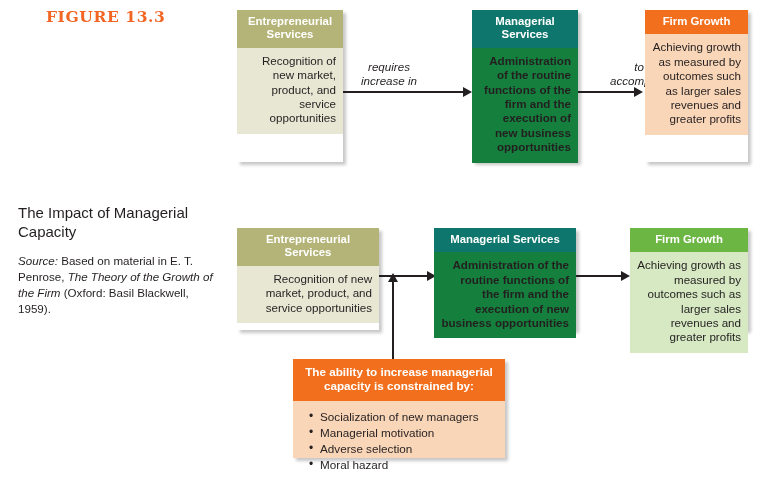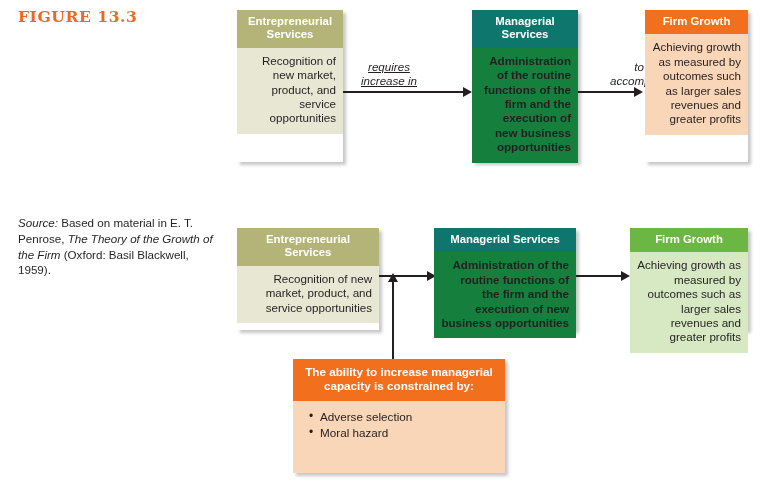--- a/index.html
+++ b/index.html
@@ -148,30 +148,30 @@
     line-height: 1.22;
     color: #231f20;
     text-align: center;
   }
 </style>
 </head>
 <body>
 
 <div class="figure-block">
 
-  <div class="caption" style="top:8px;">
+  <div class="caption" style="top:8px;margin-left:28px;">
     <p class="fig-num">FIGURE 13.3</p>
   </div>
 
   <div class="dbox t-olive" style="left:237px; top:10px; width:106px; height:152px;">
     <div class="hd">Entrepreneurial Services</div>
     <div class="bd">Recognition of new market, product, and service opportunities</div>
   </div>
 
-  <div class="conn-label" style="left:348px; top:60px; width:82px;text-decoration:underline;">
+  <div class="conn-label" style="left:348px; top:60px; width:82px;">
     <span>requires</span><br>
     <span>increase in</span>
   </div>
   <div class="hline" style="left:343px; top:91px; width:122px;"></div>
   <div class="arrow-r" style="left:463px; top:87px;"></div>
 
   <div class="dbox t-blue" style="left:472px; top:10px; width:106px; height:152px;">
     <div class="hd">Managerial Services</div>
     <div class="bd">Administration of the routine functions of the firm and the execution of new business opportunities</div>
   </div>
@@ -185,20 +185,21 @@
 
   <div class="dbox t-orange" style="left:645px; top:10px; width:103px; height:152px;">
     <div class="hd">Firm Growth</div>
     <div class="bd">Achieving growth as measured by outcomes such as larger sales revenues and greater profits</div>
   </div>
 </div>
 
 <div class="figure-block">
 
   <div class="caption" style="top:203px;">
+    <p class="fig-title">The Impact of Managerial Capacity</p>
     <p class="fig-source"><i>Source:</i><span> Based on material in E. T. Penrose, </span><i>The Theory of the Growth of the Firm</i><span> (Oxford: Basil Blackwell, 1959).</span></p>
   </div>
 
   <div class="dbox t-olive" style="left:237px; top:228px; width:142px; height:102px;">
     <div class="hd">Entrepreneurial Services</div>
     <div class="bd">Recognition of new market, product, and service opportunities</div>
   </div>
 
   <div class="hline" style="left:379px; top:275px; width:50px;"></div>
   <div class="arrow-r" style="left:427px; top:271px;"></div>
@@ -212,22 +213,24 @@
   </div>
 
   <div class="hline" style="left:576px; top:275px; width:47px;"></div>
   <div class="arrow-r" style="left:621px; top:271px;"></div>
 
   <div class="dbox t-green" style="left:630px; top:228px; width:118px; height:102px;">
     <div class="hd">Firm Growth</div>
     <div class="bd">Achieving growth as measured by outcomes such as larger sales revenues and greater profits</div>
   </div>
 
-  <div class="cbox" style="left:293px; top:359px; width:212px; height:114px;">
+  <div class="cbox" style="left:293px; top:359px; width:212px; height:99px;">
     <div class="chd">The ability to increase managerial capacity is constrained by:</div>
     <div class="cbd">
       <ul>
+        <li>Socialization of new managers</li>
+        <li>Managerial motivation</li>
         <li>Adverse selection</li>
         <li>Moral hazard</li>
       </ul>
     </div>
   </div>
 </div>
 
 </body></html>

